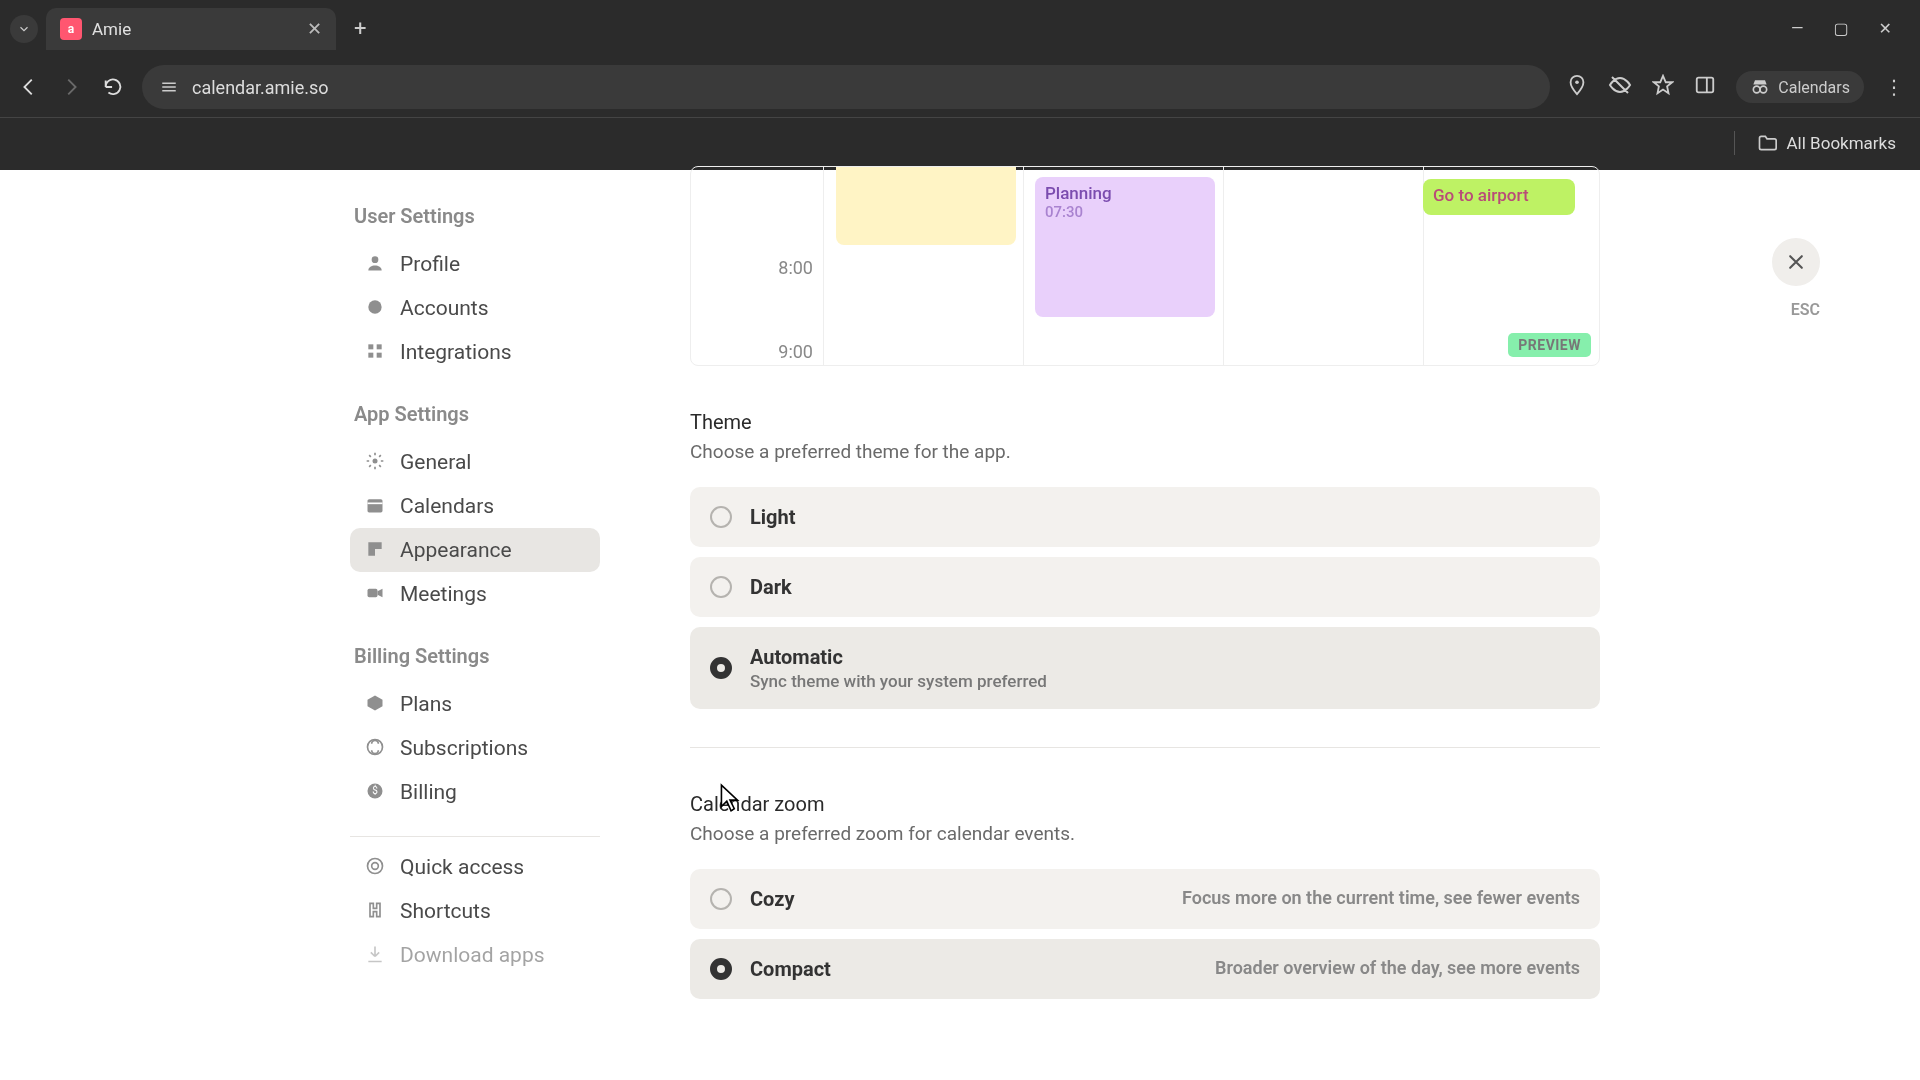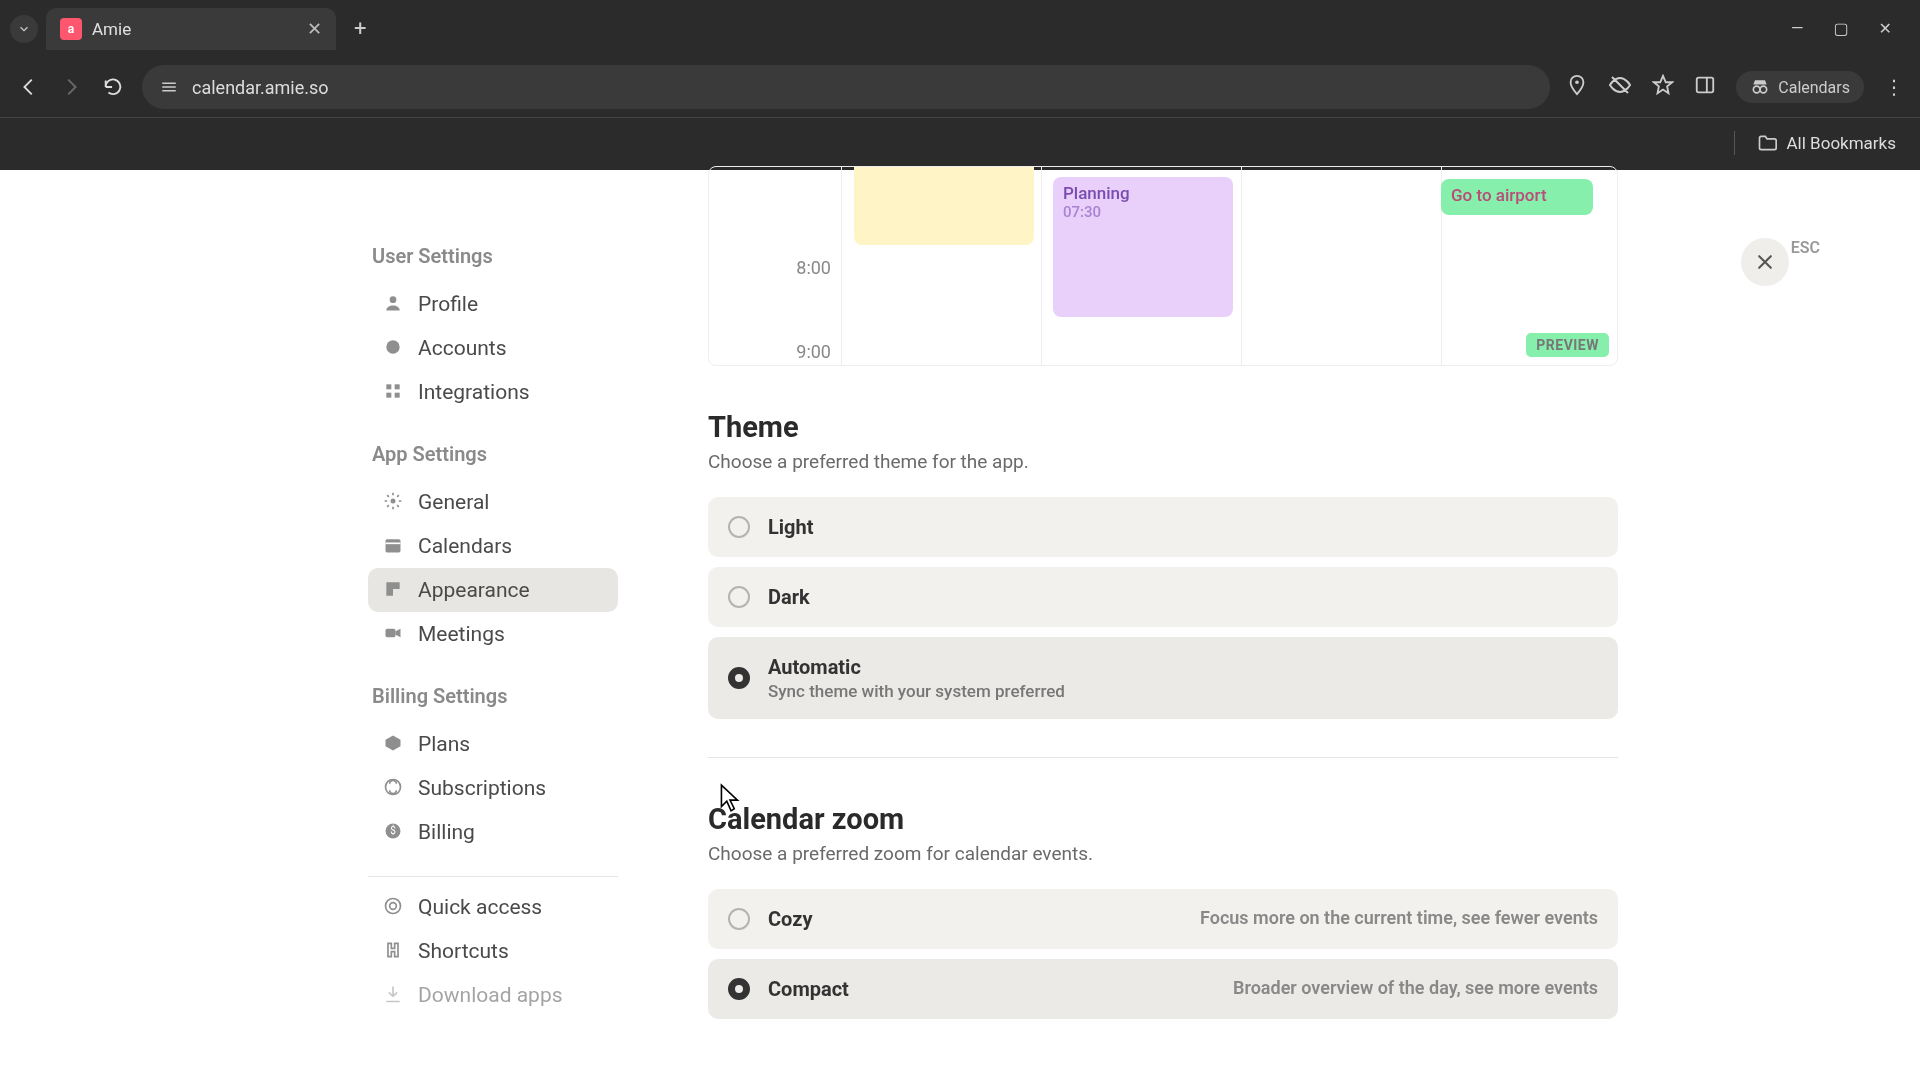--- a/index.html
+++ b/index.html
@@ -22,60 +22,60 @@
 .nav-btn svg { width: 22px; height: 22px; stroke: #ddd; fill: none; stroke-width: 2; }
 .url-box { flex:1; background: #3a3a3a; border-radius: 30px; height: 44px; display:flex; align-items:center; padding: 0 18px; gap: 14px; color:#ddd; font-size:18px;}
 .addr-icons { display:flex; gap: 20px; align-items:center; }
 .incog-pill { background:#3a3a3a; border-radius: 18px; padding: 6px 14px; display:flex; gap:8px; align-items:center; font-size:16px;}
 .bm-bar { height: 50px; display:flex; justify-content:flex-end; align-items:center; padding-right: 24px; gap: 10px; border-top:1px solid #444;}
 .bm-bar span { font-size: 17px; color:#ddd;}
 .divider-v { width:1px; height:24px; background:#555; margin-right: 12px;}
 
 
 .app { display:flex; height: calc(1080px - 170px); background:#fff; position:relative; }
-.sidebar { width: 620px; padding: 56px 0 0 350px; margin-left: 18px; }
+.sidebar { width: 620px; padding: 16px 0 0 350px; }
 .side-group-title { color:#8a8a8a; font-size:20px; font-weight:600; margin: 18px 0 14px 4px; }
 .side-item { display:flex; align-items:flex-start; gap:14px; padding: 10px 14px; border-radius: 10px; color:#4a4a4a; font-size:21px; font-weight:400; width: 250px;}
 .side-item.active { background:#e8e6e3; }
 .side-icon { width:22px; height:22px; display:flex; align-items:center; justify-content:center; color:#8f8f8f; }
 .side-icon svg { width:20px; height:20px; fill:#8f8f8f; }
 .side-sep { border:none; border-top:1px solid #e7e5e2; margin: 22px 0 8px 0; width: 250px;}
 
 .main { flex:1; padding: 0 40px 0 70px; position:relative; }
 
 
 .preview-box { border:1px solid #eee; border-radius:8px; width: 910px; height: 200px; position:relative; overflow:hidden; margin-top:-4px;}
 .time-col { position:absolute; left:0; top:0; width: 132px; text-align:right; padding-right:10px; color:#888; font-size:18px;}
 .time-col div { height:84px; padding-top:6px;}
 .grid-line { position:absolute; left:132px; top:0; bottom:0; width:1px; background:#eee;}
 .grid-line.g2 { left:332px;} .grid-line.g3 { left:532px;} .grid-line.g4 { left:732px;}
 .evt { position:absolute; border-radius:8px; padding:6px 10px; font-size:17px; font-weight:500;}
 .evt.yellow { background:#fff4c5; left:145px; top:-30px; width:180px; height:108px; color:#a68a00;}
 .evt.purple { background:#e9d0fb; left:344px; top:10px; width:180px; height:140px; color:#7b4caf;}
 .evt.purple .et { color:#a983d0; font-size:15px;}
-.evt.pink { background:#86efac; left:732px; top:12px; width:152px; height:36px; color:#b94c78;}
+.evt.pink { background:#bef264; left:732px; top:12px; width:152px; height:36px; color:#b94c78;}
 .preview-tag { position:absolute; right:8px; bottom:8px; background:#86efac; border-radius:5px; padding:4px 10px; font-size:14px; font-weight:700; color:#777; letter-spacing:.5px;}
 
-.section-title { font-size:29px; font-weight:700; color:#2a2a2a; margin-top: 44px;}
+.section-title { font-size:20px; font-weight:400; color:#2a2a2a; margin-top: 44px;}
 .section-sub { font-size:19px; color:#6a6a6a; margin-top:6px;}
 
 .options { margin-top: 24px; display:flex; flex-direction:column; gap:10px; width:910px;}
 .option { background:#f3f1ee; border-radius:10px; padding:18px 20px; display:flex; align-items:center; gap:18px;}
 .option.selected { background:#eceae6; }
 .radio { width:22px; height:22px; border:2px solid #b5b3af; border-radius:50%; flex-shrink:0;}
 .radio.on { border:7px solid #333; }
 .opt-label { font-size:20px; font-weight:700; color:#333;}
 .opt-sub { font-size:17px; color:#777; font-weight:500;}
 .opt-col { display:flex; flex-direction:column; gap:2px;}
 .opt-row { display:flex; justify-content:space-between; align-items:flex-start; flex:1;}
 .opt-hint { font-size:18px; color:#888; font-weight:600; margin-left:auto;}
 
 .hr { border:none; border-top:1px solid #e7e5e2; margin: 38px 0 0 0; width:910px;}
 
-.close-btn { position:absolute; right: 100px; top: 68px; display:flex; align-items:flex-start; gap:2px;}
+.close-btn { position:absolute; right: 100px; top: 68px; display:flex; flex-direction:column; align-items:flex-end; gap:14px;}
 .close-circ { width:48px; height:48px; border-radius:50%; background:#f0eeeb; display:flex; align-items:center; justify-content:center; font-size:22px; color:#555;}
 .esc-label { font-size:16px; color:#999; font-weight:600;}
 
 
 .cursor { position:absolute; left:717px; top:613px; z-index:100;}
 .cursor svg { width:26px; height:30px;}
 </style>
 </head>
 <body>
 

